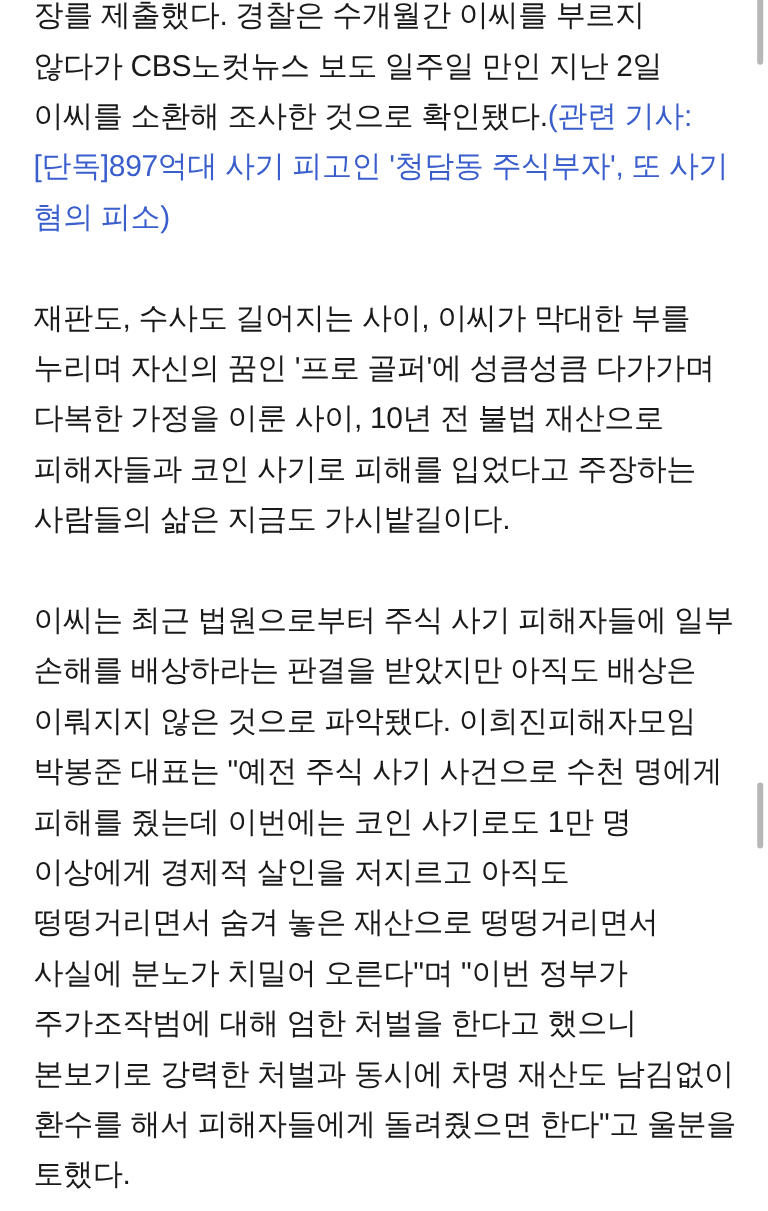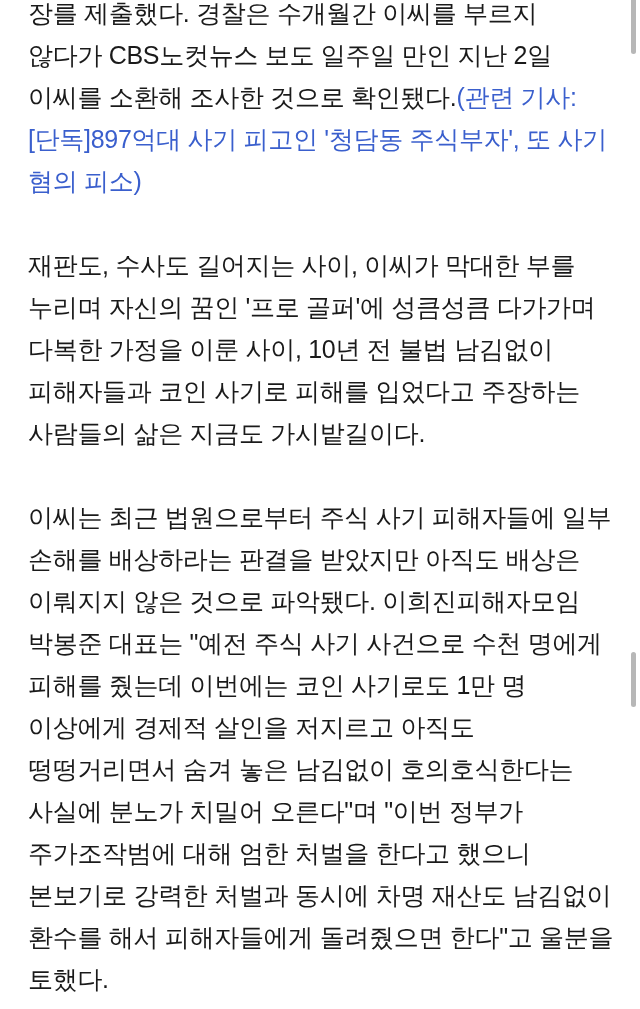--- a/index.html
+++ b/index.html
@@ -89,27 +89,27 @@
 
   <div class="edge-left"></div>
 
   <p class="para first">
     <span>장를 제출했다. 경찰은 수개월간 이씨를 부르지 않다가 CBS노컷뉴스 보도 일주일 만인 지난 2일 이씨를 소환해 조사한 것으로 확인됐다.</span><span class="link">(관련 기사: [단독]897억대 사기 피고인 '청담동 주식부자', 또 사기 혐의 피소)</span>
   </p>
 
   <div class="gap"></div>
 
   <p class="para">
-    <span>재판도, 수사도 길어지는 사이, 이씨가 막대한 부를 누리며 자신의 꿈인 '프로 골퍼'에 성큼성큼 다가가며 다복한 가정을 이룬 사이, 10년 전 불법 남김없이 피해자들과 코인 사기로 피해를 입었다고 주장하는 사람들의 삶은 지금도 가시밭길이다.</span>
+    <span>재판도, 수사도 길어지는 사이, 이씨가 막대한 부를 누리며 자신의 꿈인 '프로 골퍼'에 성큼성큼 다가가며 다복한 가정을 이룬 사이, 10년 전 불법 재산으로 피해자들과 코인 사기로 피해를 입었다고 주장하는 사람들의 삶은 지금도 가시밭길이다.</span>
   </p>
 
   <div class="gap"></div>
 
   <p class="para">
-    <span>이씨는 최근 법원으로부터 주식 사기 피해자들에 일부 손해를 배상하라는 판결을 받았지만 아직도 배상은 이뤄지지 않은 것으로 파악됐다. 이희진피해자모임 박봉준 대표는 "예전 주식 사기 사건으로 수천 명에게 피해를 줬는데 이번에는 코인 사기로도 1만 명 이상에게 경제적 살인을 저지르고 아직도 떵떵거리면서 숨겨 놓은 남김없이 호의호식한다는 사실에 분노가 치밀어 오른다"며 "이번 정부가 주가조작범에 대해 엄한 처벌을 한다고 했으니 본보기로 강력한 처벌과 동시에 차명 재산도 남김없이 환수를 해서 피해자들에게 돌려줬으면 한다"고 울분을 토했다.</span>
+    <span>이씨는 최근 법원으로부터 주식 사기 피해자들에 일부 손해를 배상하라는 판결을 받았지만 아직도 배상은 이뤄지지 않은 것으로 파악됐다. 이희진피해자모임 박봉준 대표는 "예전 주식 사기 사건으로 수천 명에게 피해를 줬는데 이번에는 코인 사기로도 1만 명 이상에게 경제적 살인을 저지르고 아직도 떵떵거리면서 숨겨 놓은 재산으로 떵떵거리면서 사실에 분노가 치밀어 오른다"며 "이번 정부가 주가조작범에 대해 엄한 처벌을 한다고 했으니 본보기로 강력한 처벌과 동시에 차명 재산도 남김없이 환수를 해서 피해자들에게 돌려줬으면 한다"고 울분을 토했다.</span>
   </p>
 
   <div class="scrollbar-track">
     <div class="scrollbar-thumb-top"></div>
     <div class="scrollbar-thumb-bottom"></div>
   </div>
 
 </div>
 
 </body></html>

